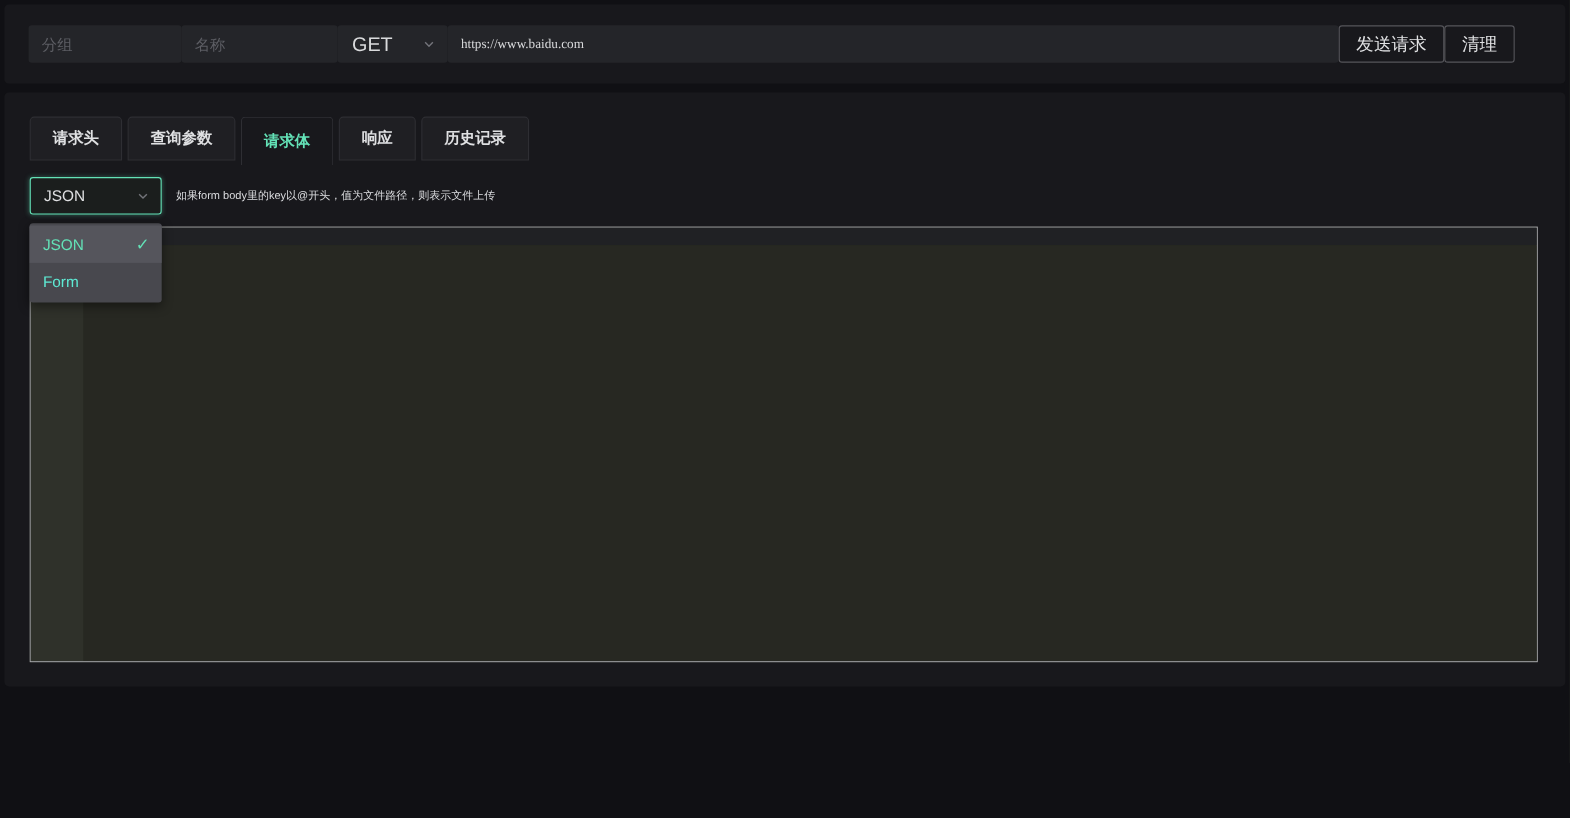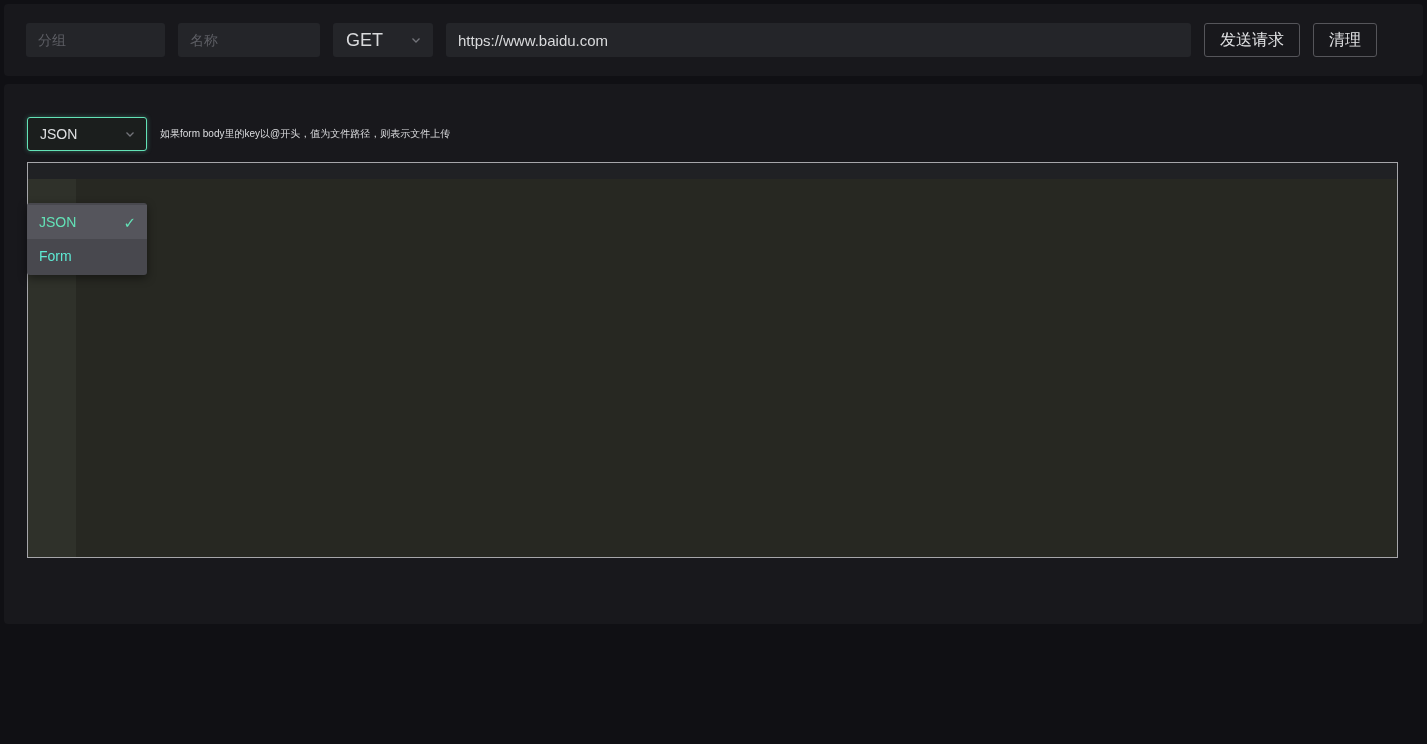--- a/index.html
+++ b/index.html
@@ -7,32 +7,32 @@
     width:1427px;height:744px;
     background:#101014;
     position:relative;
     overflow:hidden;
     font-family:"Liberation Sans","DejaVu Sans",sans-serif;
   }
   
   .top-card{
     position:absolute;left:4px;top:4px;right:4px;height:72px;
     background:#18181c;border-radius:4px;box-sizing:border-box;
-    display:flex;align-items:center;gap:13px;
+    display:flex;align-items:center;
     padding:0 46px 0 22px;
   }
   .text-input{
     height:34px;background:#242529;border:none;border-radius:3px;
     padding:0 12px;color:#d9dadc;font-size:14px;outline:none;
     box-sizing:border-box;font-family:inherit;
   }
   .text-input::placeholder{color:#5d5e64;opacity:1;}
   .input-group{width:139px;}
   .input-name{width:142px;}
-  .url-input{flex:1;font-size:15px;}
+  .url-input{flex:1;font-size:12px;font-family:Liberation Serif, serif;}
   .method-select{
     width:100px;height:34px;background:#242529;border-radius:3px;
     display:flex;align-items:center;justify-content:space-between;
     padding:0 11px 0 13px;color:#d9dadc;font-size:18px;cursor:pointer;
     box-sizing:border-box;
   }
   .chev{display:flex;align-items:center;}
   .btn{
     height:34px;background:transparent;border:1px solid #55555a;border-radius:3px;
     color:#e2e3e5;font-size:16px;padding:0 15px;cursor:pointer;
@@ -103,20 +103,37 @@
       </svg>
     </span>
   </div>
   <input class="text-input url-input" type="text" value="https://www.baidu.com" style="">
   <button class="btn">发送请求</button>
   <button class="btn">清理</button>
 </div>
 
 <div class="main-card">
 
+  <div class="tabs">
+    <div class="tab">
+      <span>请求头</span>
+    </div>
+    <div class="tab">
+      <span>查询参数</span>
+    </div>
+    <div class="tab tab--active">
+      <span>请求体</span>
+    </div>
+    <div class="tab">
+      <span>响应</span>
+    </div>
+    <div class="tab">
+      <span>历史记录</span>
+    </div>
+  </div>
 
   <div class="body-controls">
     <div class="type-select">
       <span>JSON</span>
       <span class="chev">
         <svg width="12" height="12" viewBox="0 0 12 12">
           <polyline points="2.5,4.5 6,8 9.5,4.5" fill="none" stroke="#73747a" stroke-width="1.3"></polyline>
         </svg>
       </span>
     </div>

